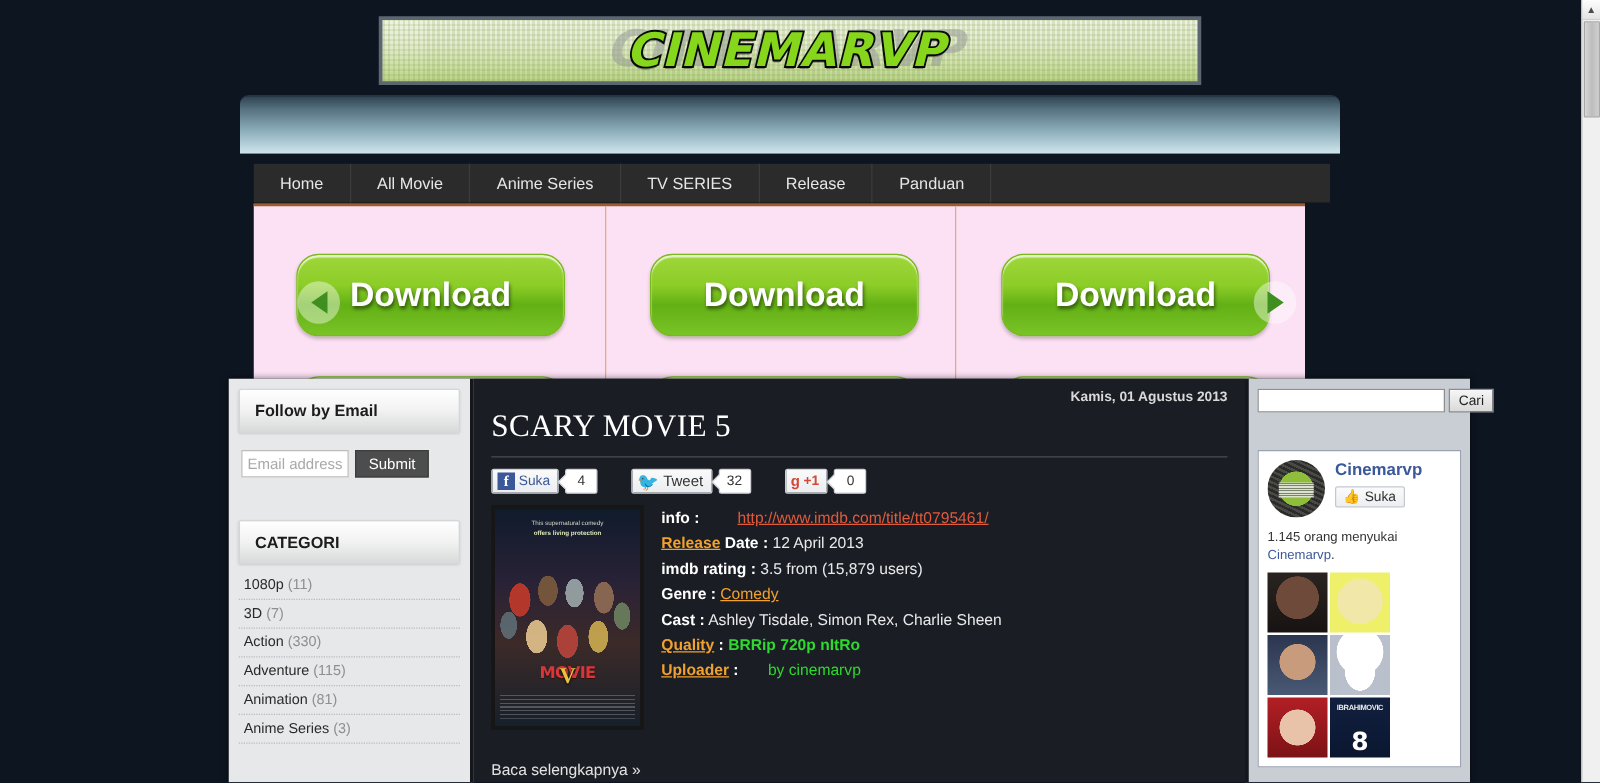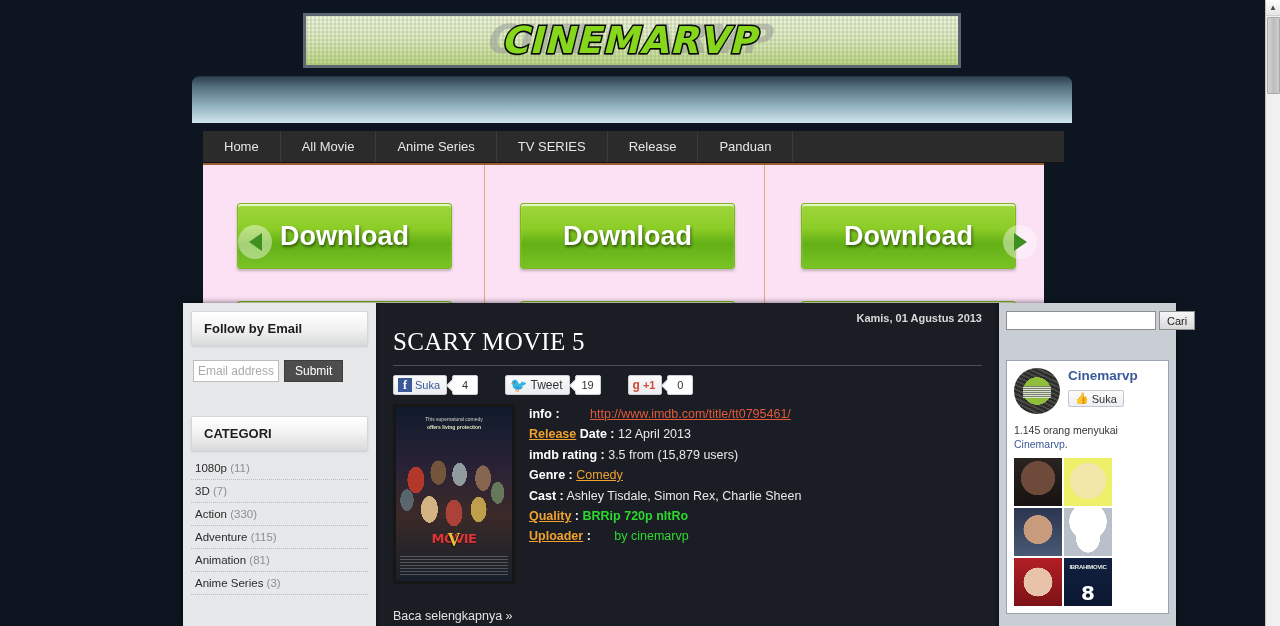--- a/index.html
+++ b/index.html
@@ -117,21 +117,21 @@
     border-top: 2px solid #9c5c32;
     overflow: hidden;
   }
   #slider .divider { position: absolute; top: 0; bottom: 0; width: 1px; background: #e8a87c; }
   #slider .divider.d1 { left: 281px; }
   #slider .divider.d2 { left: 561px; }
 
   .dl-btn {
     position: absolute;
     width: 215px; height: 66px;
-    border-radius: 3px;
+    border-radius: 18px;
     background: linear-gradient(180deg,#9fd63b 0%, #8ccd27 38%, #63b015 62%, #79c326 100%);
     border: 1px solid #7ab81e;
     box-shadow: inset 0 2px 1px rgba(255,255,255,.75), 0 2px 3px rgba(0,0,0,.22);
     display: flex; align-items: center; justify-content: center;
     color: #ffffff;
     font-size: 27px;
     font-weight: bold;
     text-shadow: 1px 2px 3px rgba(0,0,0,.5);
     cursor: pointer;
   }
@@ -535,21 +535,21 @@
             <span>Suka</span>
           </div>
           <div class="social-count">4</div>
         </div>
 
         <div class="social">
           <div class="social-btn">
             <span class="tw-glyph">🐦</span>
             <span class="tw-label">Tweet</span>
           </div>
-          <div class="social-count">19</div>
+          <div class="social-count">32</div>
         </div>
 
         <div class="social">
           <div class="social-btn">
             <span class="gp-glyph">g</span>
             <span class="gp-label">+1</span>
           </div>
           <div class="social-count">0</div>
         </div>
 

